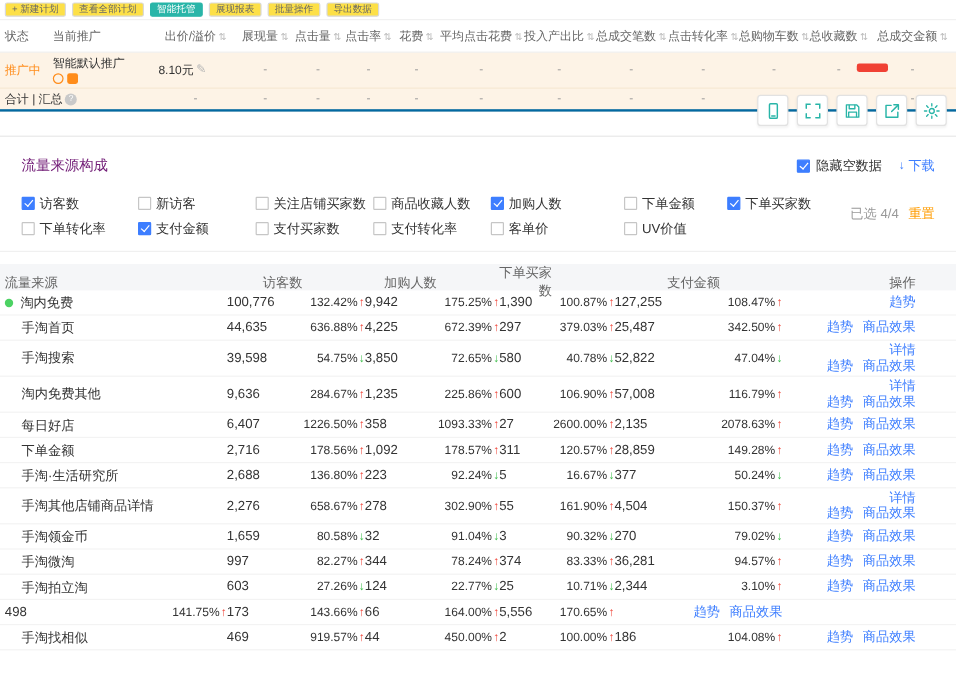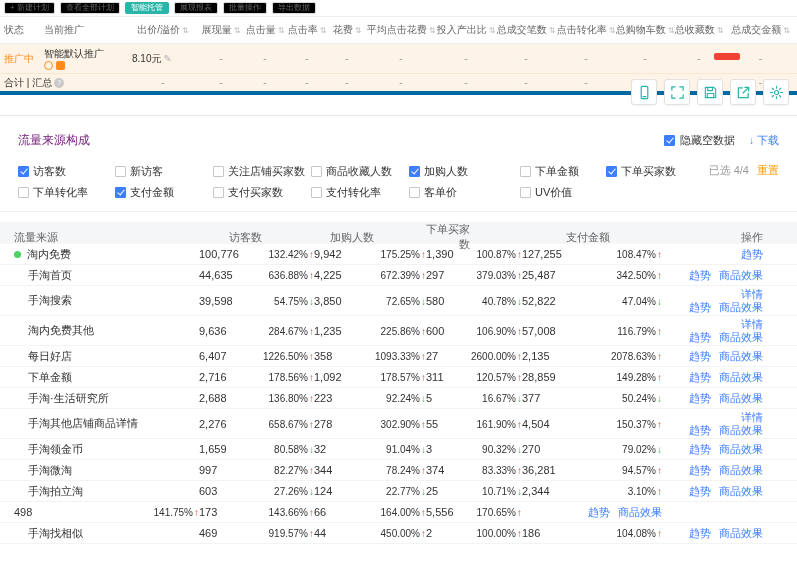--- a/index.html
+++ b/index.html
@@ -6,32 +6,32 @@
   body{
     width:797px;height:564px;overflow:hidden;position:relative;
     background:#fff;color:#333;
     font-family:"Liberation Sans","DejaVu Sans",sans-serif;font-size:11px;
   }
   a{text-decoration:none;cursor:pointer}
   button{font-family:inherit;cursor:pointer}
 
   
   .topbar{height:14px;display:flex;align-items:center;gap:5px;padding:1px 4px;border-bottom:1px solid #eee;overflow:hidden}
-  .tb-btn{font-size:8px;line-height:10px;height:12px;padding:0 5px;border:1px solid #d9d9d9;background:#000000;color:#666;border-radius:2px}
+  .tb-btn{font-size:8px;line-height:10px;height:12px;padding:0 5px;border:1px solid #d9d9d9;background:#fde047;color:#666;border-radius:2px}
   .tb-btn.primary{background:#29b5a8;border-color:#29b5a8;color:#fff}
 
   
   .ct{width:100%;font-size:10px}
   .ct-row{display:grid;grid-template-columns:40px 88px 70px 46px 42px 42px 38px 70px 60px 60px 60px 58px 50px 1fr;align-items:center}
   .ct-head{height:26px;color:#666;background:#fff;border-bottom:1px solid #ededed}
   .ct-cell{padding:0 4px;display:flex;align-items:center;gap:2px;min-width:0;white-space:nowrap;overflow:hidden}
   .ct-cell.c{justify-content:center}
   .sort{color:#bbb;font-size:8px}
   .ct-row1{background:#fdf3e6;min-height:29px;border-bottom:1px solid #f6e7d0}
-  .ct-total{background:#fdf3e6;min-height:17px;border-bottom:4px solid #0369a1}
+  .ct-total{background:#fdf3e6;min-height:17px;border-bottom:2px solid #0369a1}
   .status-text{color:#ff8c1a}
   .camp-name{color:#333;line-height:12px}
   .name-icons{display:flex;gap:3px;margin-top:1px}
   .mini-icon{width:9px;height:9px;display:inline-block}
   .mini-icon.round{border:1.5px solid #ff8c1a;border-radius:50%;box-sizing:border-box}
   .mini-icon.sq{background:#ff8c1a;border-radius:2px}
   .pencil{color:#b5b5b5;font-size:10px;cursor:pointer}
   .dash{color:#999}
   .total-label{color:#333}
   .qmark{width:10px;height:10px;border-radius:50%;background:#c9c9c9;color:#fff;font-size:7px;display:inline-flex;align-items:center;justify-content:center}
@@ -63,27 +63,27 @@
   .dl-ico{font-size:10px}
 
   
   .cb{width:11px;height:11px;border:1px solid #c6c6c6;border-radius:1px;background:#fff;flex:none;position:relative;box-sizing:border-box}
   .cb.checked{background:#3d7eff;border-color:#3d7eff}
   .cb.checked::after{content:"";position:absolute;left:3px;top:0px;width:3px;height:6px;border:solid #fff;border-width:0 1.5px 1.5px 0;transform:rotate(40deg)}
   .filters{padding:2px 18px 8px;position:relative;border-bottom:1px solid #f0f0f0}
   .f-row{display:grid;grid-template-columns:97px 98px 98px 98px 111px 86px 130px;height:21px;align-items:center}
   .f-item{display:flex;align-items:center;gap:4px;cursor:pointer}
   .f-text{color:#333}
-  .selected-info{position:absolute;right:18px;top:4px;display:flex;gap:8px;align-items:flex-end}
+  .selected-info{position:absolute;right:18px;top:14px;display:flex;gap:8px;align-items:flex-end}
   .selected-info .cnt{color:#999}
   .reset{color:#ff9c00}
 
   
   .tt{margin-top:10px}
-  .tt-head,.tt-row{display:grid;grid-template-columns:185px 115px 112px 96px 140px 1fr;align-items:center;padding-left:14px;padding-right:34px}
+  .tt-head,.tt-row{display:grid;grid-template-columns:185px 115px 112px 96px 140px 1fr;align-items:center;padding-left:4px;padding-right:34px}
   .tt-head{background:#f5f6f8;height:22px;color:#666}
   .tt-hcell.left{text-align:left}
   .tt-hcell.num{text-align:right;padding-right:52px}
   .tt-hcell.right{text-align:right}
   .tt-row{min-height:20px;border-bottom:1px solid #f3f3f3}
   .src{display:flex;align-items:center;gap:6px;color:#333}
   .src.child{padding-left:14px}
   .dot{width:7px;height:7px;border-radius:50%;background:#4cd263;flex:none}
   .m{display:flex;justify-content:space-between;align-items:baseline;gap:7px;white-space:nowrap}
   .v{color:#333}

